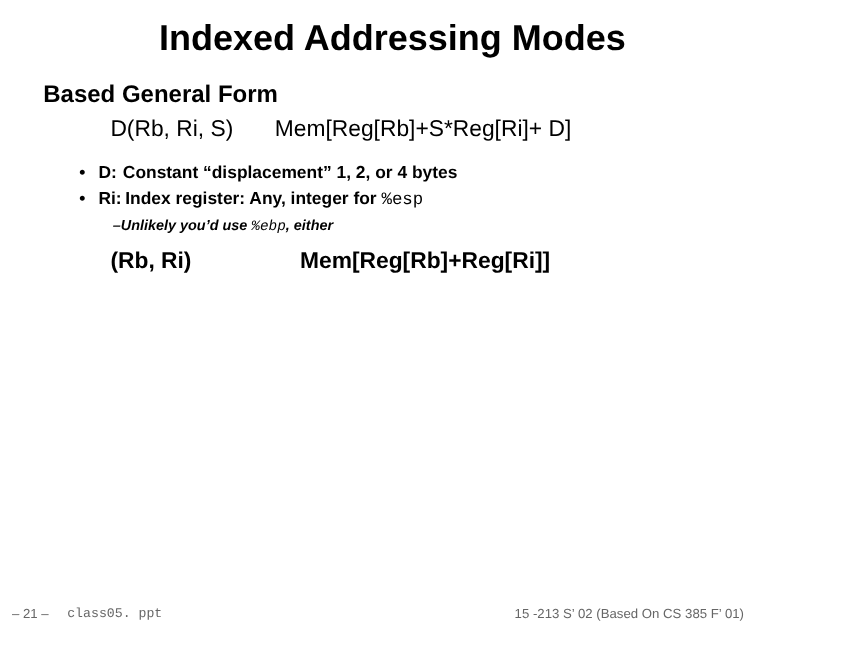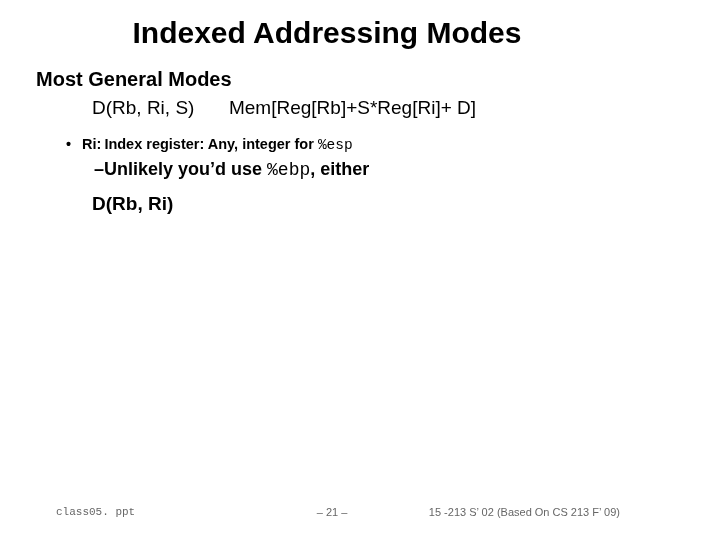--- a/index.html
+++ b/index.html
@@ -4,67 +4,73 @@
 <style>
   * { margin: 0; padding: 0; box-sizing: border-box; }
   html, body { width: 720px; height: 540px; background: #fff; font-family: Arial, Helvetica, sans-serif; color: #000; }
   .slide { width: 654px; height: 540px; position: relative; padding: 16px 36px 0 36px; }
   .title { font-size: 30px; font-weight: bold; text-align: center; margin-bottom: 18px; }
   .section { font-size: 20px; font-weight: bold; margin-top: 6px; margin-bottom: 6px; }
   .general-line { font-size: 19px; font-weight: normal; padding-left: 56px; margin-bottom: 14px; }
   .bullets { padding-left: 28px; margin-top: 14px; margin-bottom: 8px; }
   .bullets li { font-size: 14.5px; font-weight: bold; list-style: none; line-height: 1.55; padding-left: 2px; }
   .bullets li::before { content: "\2022"; display: inline-block; width: 12px; }
-  .bullets .sub { font-size: 18px; font-weight: bold; padding-left: 28px; display: block; }
+  .bullets .sub { font-size: 12px; font-weight: bold; padding-left: 28px; display: block; font-style: italic; }
   .bullets .sub::before { content: "\2013 "; }
   .bullets2 { padding-left: 28px; margin-top: 2px; margin-bottom: 28px; }
   .bullets2 li { font-size: 14.5px; font-weight: bold; list-style: none; line-height: 1.55; }
   .bullets2 li::before { content: "\2022"; display: inline-block; width: 12px; }
   .special-block { margin-top: 4px; }
   .sc-row { display: flex; padding-left: 56px; margin-bottom: 4px; font-size: 19px; font-weight: bold; }
   .sc-lhs { width: 158px; flex: 0 0 158px; }
   .sc-rhs { flex: 1; }
   .footer { position: absolute; left: 10px; right: 0; bottom: 16px; height: 18px; font-size: 11px; color: #666; }
   .foot-left { position: absolute; left: 46px; font-family: "Courier New", monospace; }
-  .foot-center { position: absolute; left: 0; right: 0; text-align: center; }
+  .foot-center { position: absolute; left: 0; right: 0; text-align: left; }
   .foot-right { position: absolute; right: 34px; }
   .mono { font-family: "Courier New", monospace; font-weight: normal; }
   .tab5 { display: inline-block; width: 5px; }
   .tab62 { display: inline-block; width: 62px; }
   .tab3 { display: inline-block; width: 3px; }
   .tab24 { display: inline-block; width: 24px; }
 </style>
 </head>
 <body>
 
 <div class="slide">
 
   <div class="title">Indexed Addressing Modes</div>
 
-  <div class="section">Most General Modes</div>
+  <div class="section">Based General Form</div>
   <div class="general-line">
     <span>D(Rb, Ri, S)</span>
     <span class="tab24"></span>
     <span>Mem[Reg[Rb]+S*Reg[Ri]+ D]</span>
   </div>
 
   <ul class="bullets">
     <li>
+      <span>D:</span><span class="tab5"></span><span>Constant “displacement” 1, 2, or 4 bytes</span>
+    </li>
+    <li>
       <span>Ri:</span><span class="tab3"></span><span>Index register: Any, integer for </span><span class="mono">%esp</span>
       <span class="sub"><span>Unlikely you’d use </span><span class="mono">%ebp</span><span>, either</span></span>
     </li>
   </ul>
 
   <div class="special-block">
     <div class="sc-row">
-      <span class="sc-lhs">D(Rb, Ri)</span>
+      <span class="sc-lhs">(Rb, Ri)</span>
+      <span class="sc-rhs">Mem[Reg[Rb]+Reg[Ri]]</span>
+    </div>
+    <div class="sc-row">
     </div>
     <div class="sc-row">
     </div>
   </div>
 
   <div class="footer">
     <span class="foot-left">class05. ppt</span>
     <span class="foot-center">– 21 –</span>
-    <span class="foot-right">15 -213 S’ 02 (Based On CS 213 F’ 09)</span>
+    <span class="foot-right">15 -213 S’ 02 (Based On CS 385 F’ 01)</span>
   </div>
 
 </div>
 
 </body></html>

